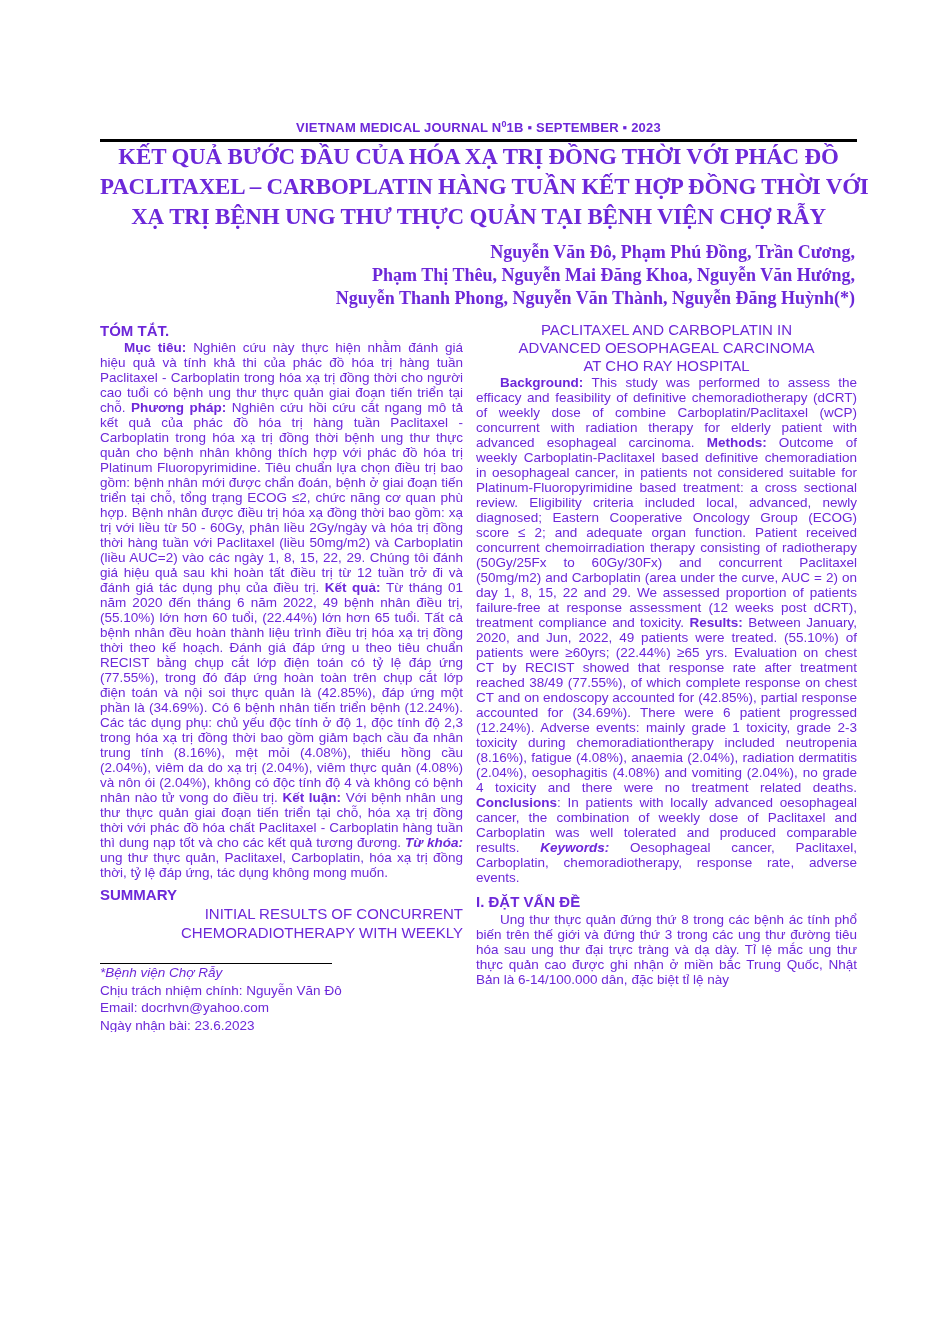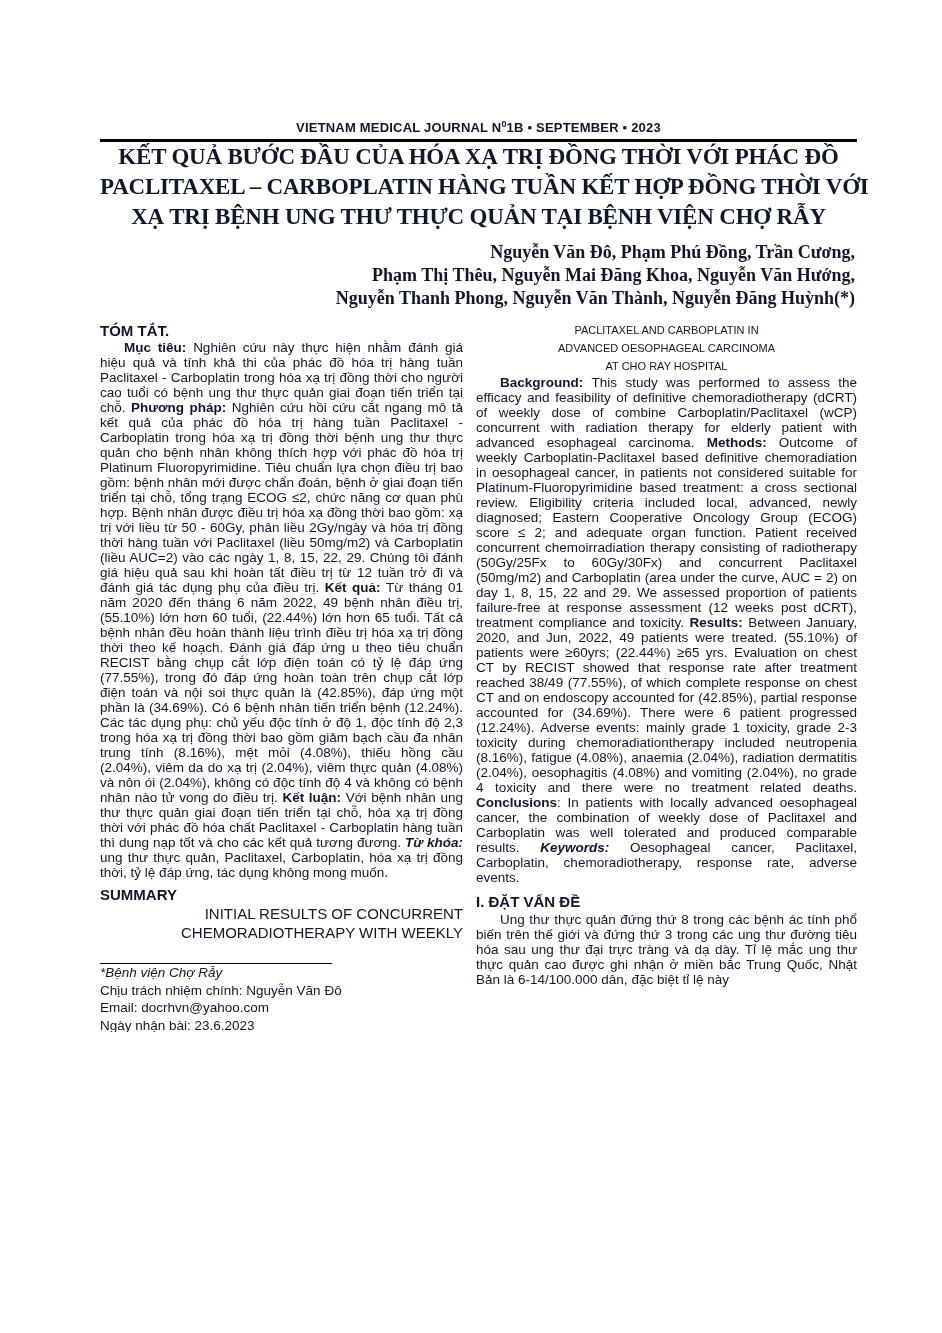--- a/index.html
+++ b/index.html
@@ -1,21 +1,21 @@
 <!DOCTYPE html>
 <html lang="vi"><head>
 <meta charset="utf-8">
 <style>
   html, body { margin: 0; padding: 0; background: #ffffff; }
   .page {
     position: relative;
     width: 942px;
     height: 1032px;
     background: #ffffff;
-    color: #0f172a;
+    color: #6d28d9;
     font-family: "Liberation Sans", sans-serif;
     overflow: hidden;
     border-radius: 25px;
   }
   .content {
     position: absolute;
     left: 100px;
     top: 119px;
     width: 757px;
   }
@@ -56,21 +56,21 @@
     line-height: 15px;
     text-align: justify;
     text-indent: 24px;
     margin: 0;
   }
   .seg-normal { font-weight: normal; }
   .seg-bold { font-weight: bold; }
   .seg-bold-italic { font-weight: bold; font-style: italic; }
   .summary-heading { margin-top: 5px; }
   .summary-title { text-align: right; font-size: 15px; line-height: 19px; }
-  .right-title { text-align: center; font-size: 11px; line-height: 18px; }
+  .right-title { text-align: center; font-size: 15px; line-height: 18px; }
   .intro-heading { margin-top: 7px; margin-bottom: 1px; }
   .footnote-sep {
     width: 232px;
     height: 0;
     border-top: 1px solid #000000;
     margin-top: 21px;
   }
   .footnote { font-size: 13.5px; line-height: 17.5px; }
   .footnote-affiliation { font-style: italic; }
   .page-number { margin-top: 36px; font-size: 17px; }

